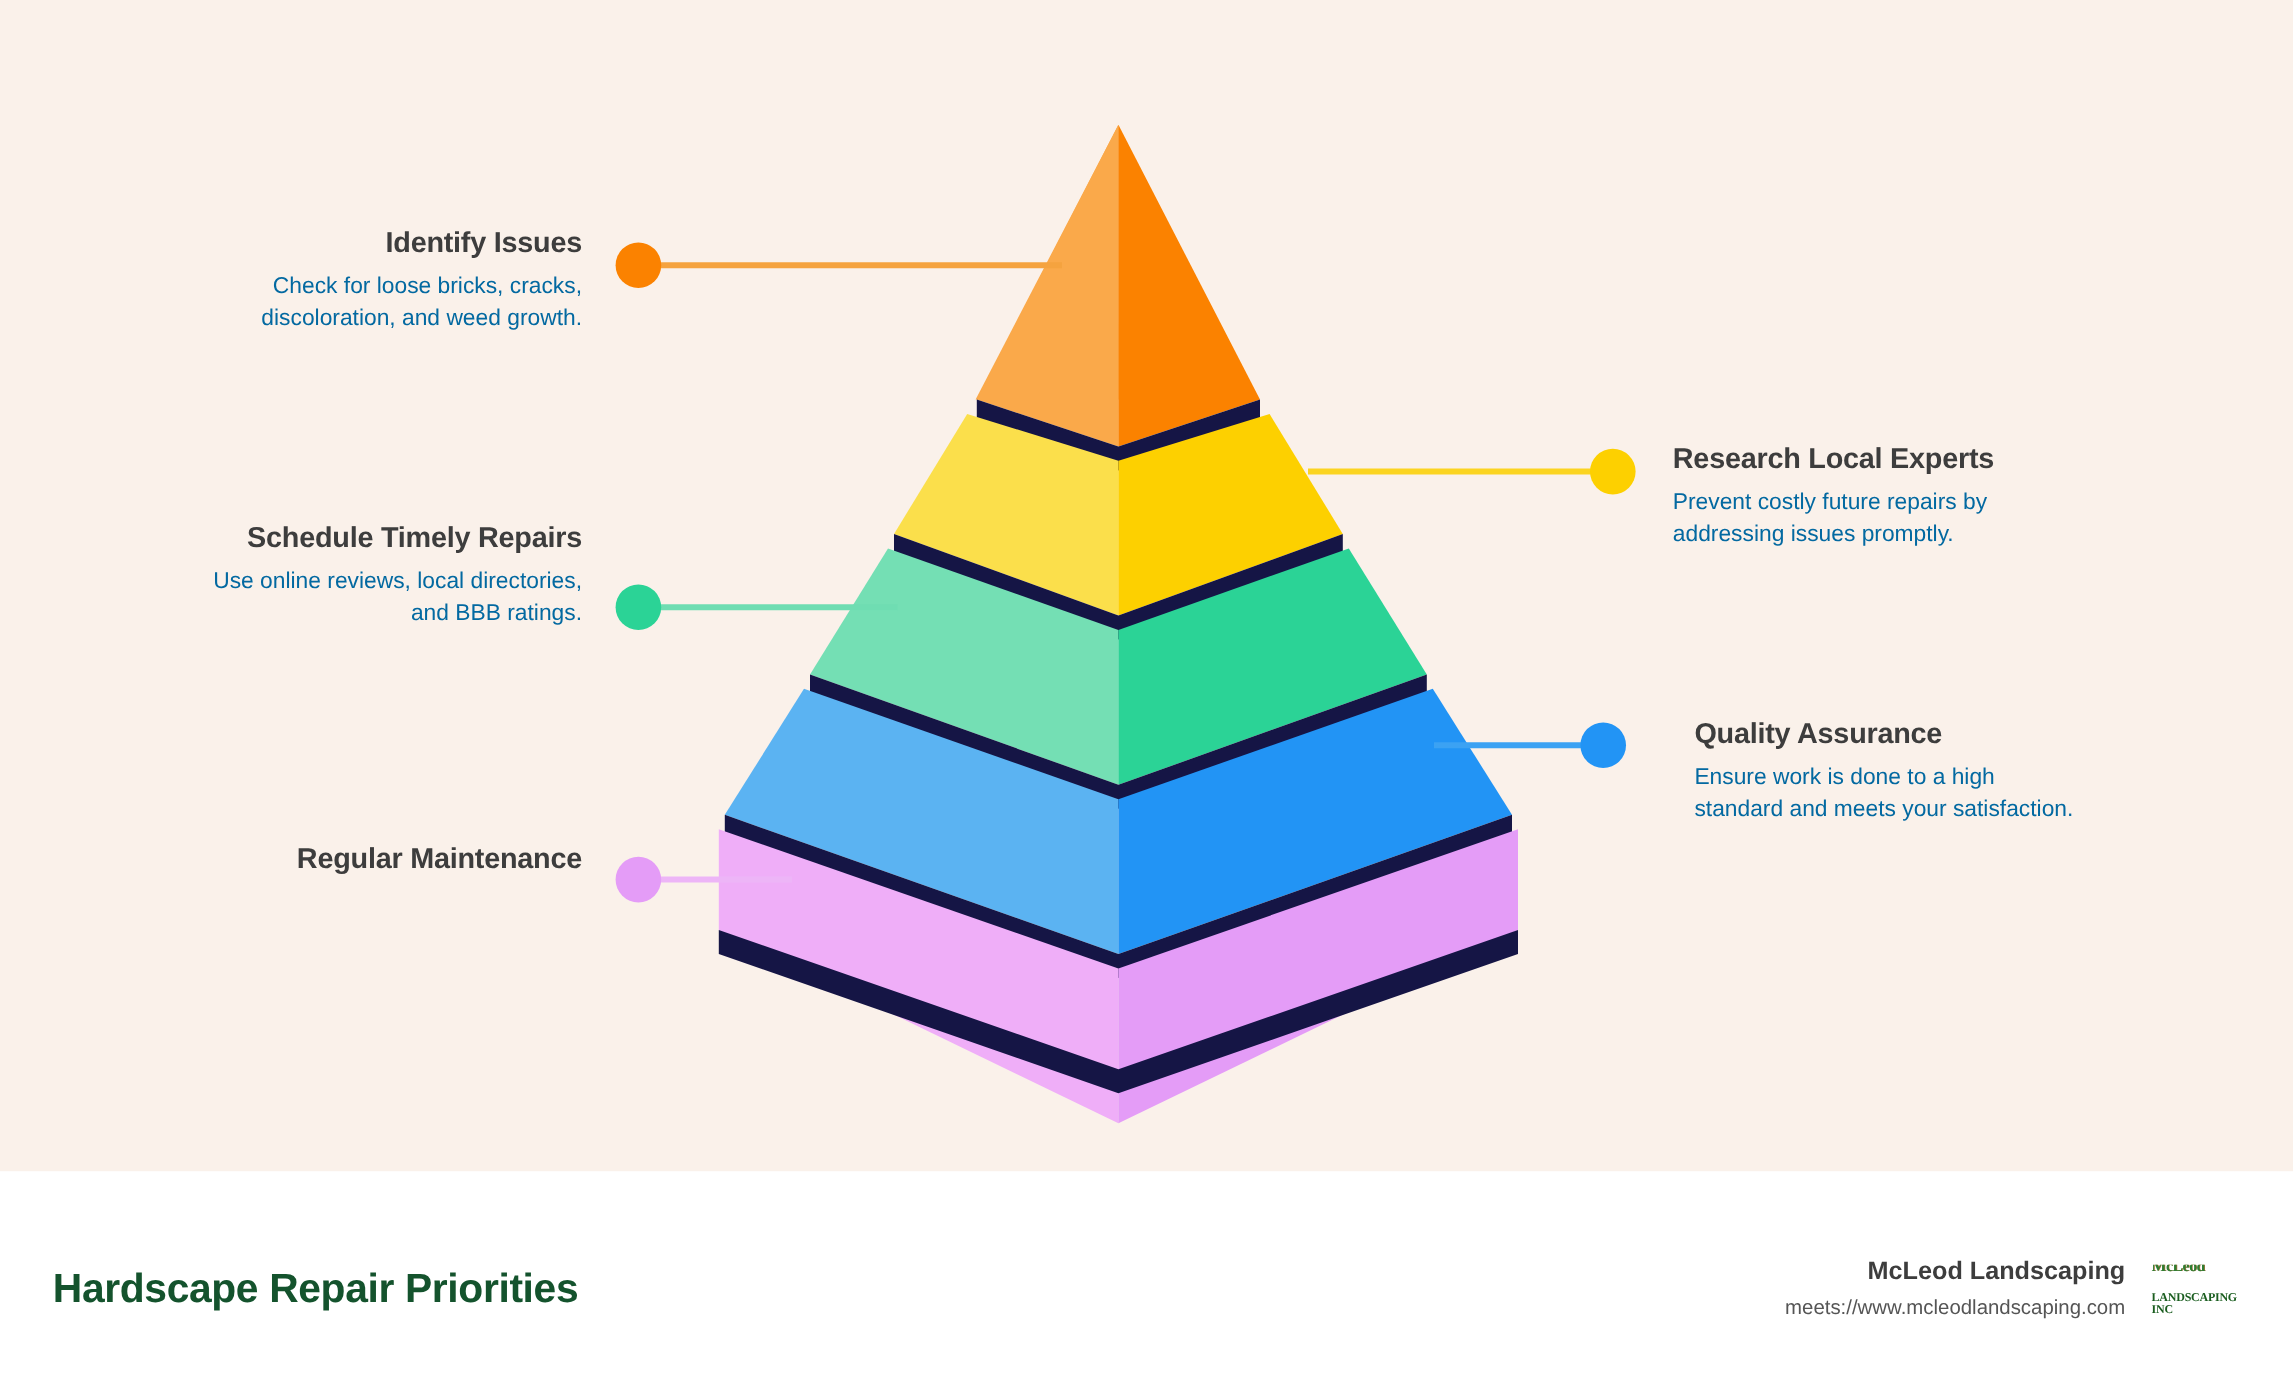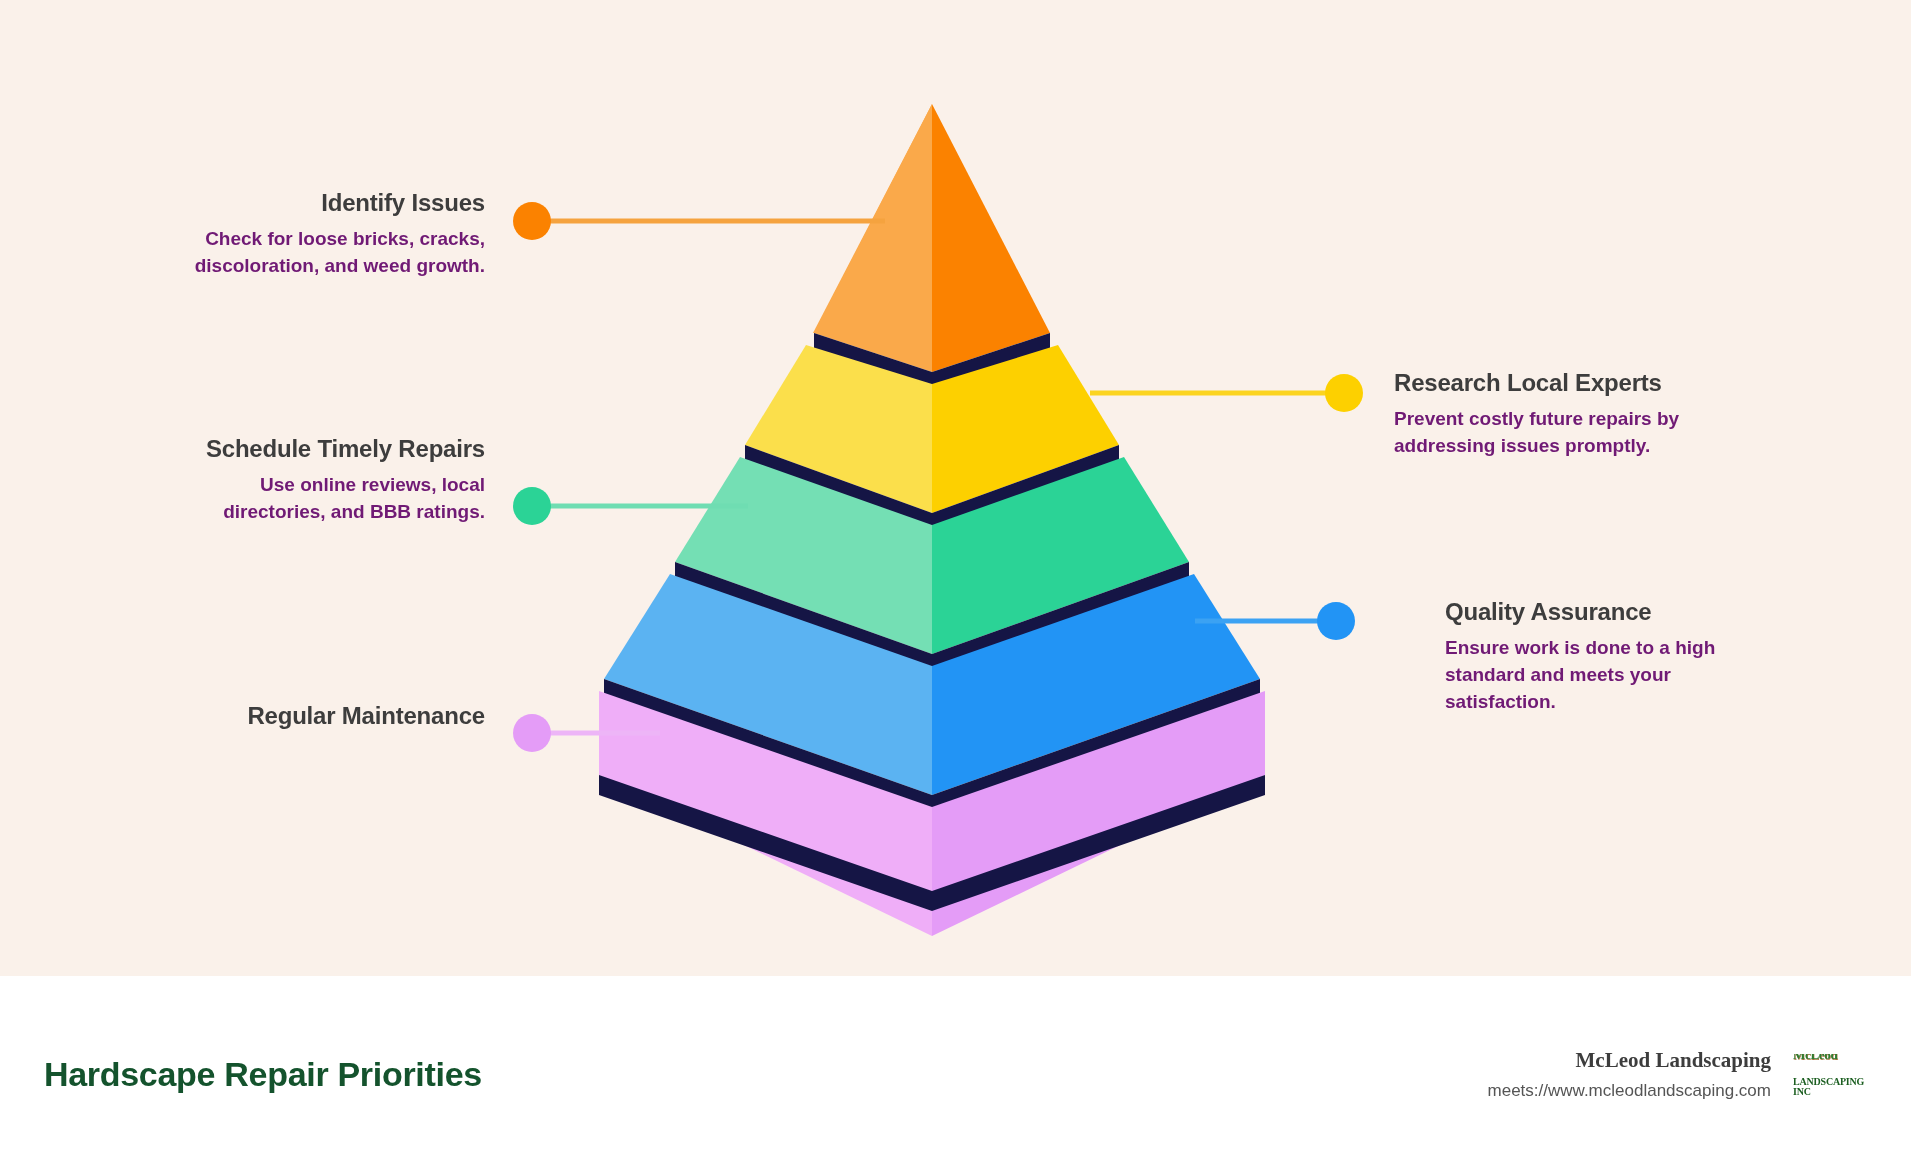--- a/index.html
+++ b/index.html
@@ -26,24 +26,24 @@
   }
   .label .title {
     font-size:24px;
     font-weight:bold;
     color:#3D3D3D;
     line-height:1.28;
     letter-spacing:-0.2px;
   }
   .label .desc {
     font-size:19px;
-    color:#701a75;
+    color:#0369a1;
     line-height:1.42;
     margin-top:7px;
-    font-weight:700;
+    font-weight:400;
   }
   .label.left  { text-align:right; }
   .label.right { text-align:left; }
 
   
   .dot {
     position:absolute;
     width:38px; height:38px;
     border-radius:50%;
   }
@@ -64,21 +64,20 @@
   }
   .brand {
     position:absolute;
     right:140px; top:48px;
     text-align:right;
   }
   .brand-name {
     font-size:21px;
     font-weight:bold;
     color:#3D3D3D;
-    font-family:Liberation Serif, serif;
   }
   .brand-url {
     font-size:17px;
     color:#555555;
     margin-top:8px;
   }
   .logo {
     position:absolute;
     right:42px; top:54px;
     width:76px; height:44px;
@@ -178,21 +177,21 @@
     <div class="label right" style="left:1394px; top:368px;">
       <div class="title">Research Local Experts</div>
       <div class="desc">Prevent costly future repairs by addressing issues promptly.</div>
     </div>
 
     <div class="label left" style="left:165px; top:434px;">
       <div class="title">Schedule Timely Repairs</div>
       <div class="desc">Use online reviews, local directories, and BBB ratings.</div>
     </div>
 
-    <div class="label right" style="left:1445px; top:597px;">
+    <div class="label right" style="left:1412px; top:597px;">
       <div class="title">Quality Assurance</div>
       <div class="desc">Ensure work is done to a high standard and meets your satisfaction.</div>
     </div>
 
     <div class="label left" style="left:140px; top:701px; width:345px;">
       <div class="title">Regular Maintenance</div>
     </div>
 
   </div>
 

